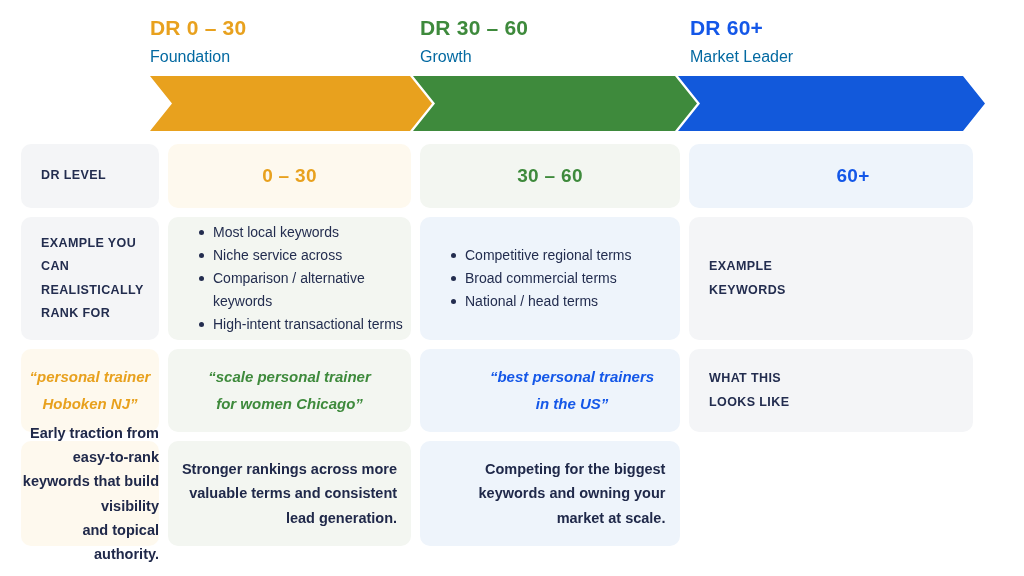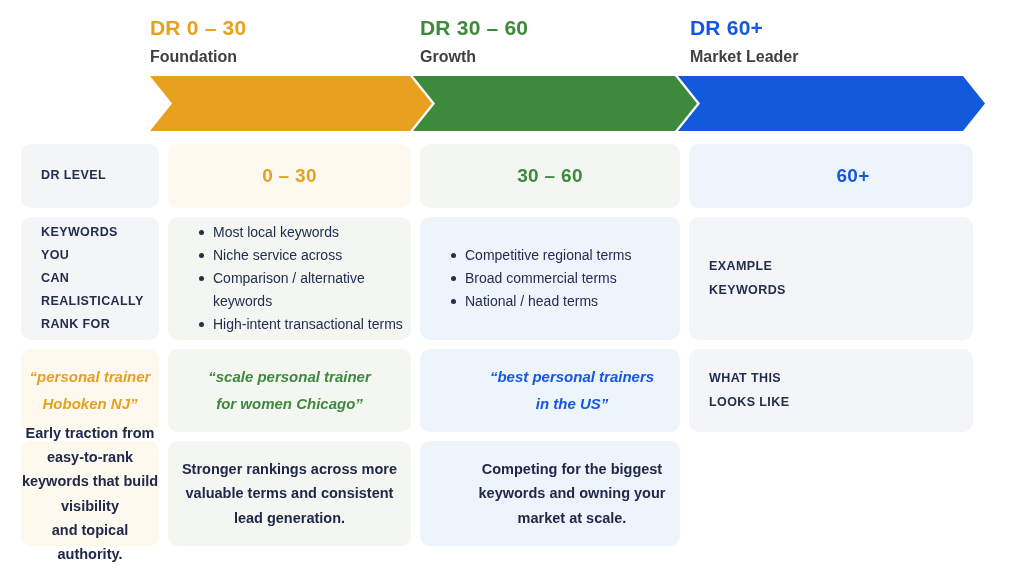--- a/index.html
+++ b/index.html
@@ -5,21 +5,21 @@
   html,body{margin:0;padding:0;}
   body{
     width:1024px;height:576px;position:relative;overflow:hidden;
     background:#ffffff;
     font-family:"Liberation Sans","DejaVu Sans",sans-serif;
     color:#232D4F;
   }
   
   .stage-header{position:absolute;top:16px;}
   .stage-header .dr{font-size:21px;font-weight:700;letter-spacing:.2px;}
-  .stage-header .name{font-size:16px;font-weight:700;color:#404040;margin-top:8px;}
+  .stage-header .name{font-size:16px;font-weight:400;color:#0369a1;margin-top:8px;}
   #hdr-1{left:150px;width:240px;}
   #hdr-2{left:420px;width:250px;}
   #hdr-3{left:690px;width:285px;}
   .t-orange{color:#E8A11E;}
   .t-green{color:#3E8A3C;}
   .t-blue{color:#1457E8;}
 
   
   .arrows{position:absolute;left:150px;top:76px;width:835px;height:55px;}
   .chev{
@@ -59,21 +59,21 @@
     content:"";position:absolute;left:-14px;top:9px;width:5px;height:5px;border-radius:50%;
     background:#232D4F;
   }
 
   .example{
     font-size:15px;font-weight:700;font-style:italic;line-height:1.75;
     text-align:center;white-space:pre-line;
   }
   .outcome{
     font-size:14.5px;font-weight:600;line-height:1.66;color:#20294A;
-    text-align:center;white-space:pre-line;
+    text-align:right;white-space:pre-line;
   }
 </style>
 </head>
 <body>
 
 <div class="stage-header" id="hdr-1">
   <div class="dr t-orange">DR 0 – 30</div>
   <div class="name">Foundation</div>
 </div>
 <div class="stage-header" id="hdr-2">
@@ -91,21 +91,21 @@
   <div class="chev" id="chev-3" style="background: rgb(18, 89, 219);"></div>
 </div>
 
 <div class="table">
 
   <div class="cell lbl">DR LEVEL</div>
   <div class="cell bg1 range t-orange">0 – 30</div>
   <div class="cell bg2 range t-green">30 – 60</div>
   <div class="cell bg3 range t-blue">60+</div>
 
-  <div class="cell lbl">KEYWORDS YOU
+  <div class="cell lbl">EXAMPLE YOU
 CAN REALISTICALLY
 RANK FOR</div>
   <div class="cell bg2 bullets">
     <ul>
         <li>Most local keywords</li>
         <li>Niche service across</li>
         <li>Comparison / alternative keywords</li>
         <li>High-intent transactional terms</li>
       </ul>
   </div>

